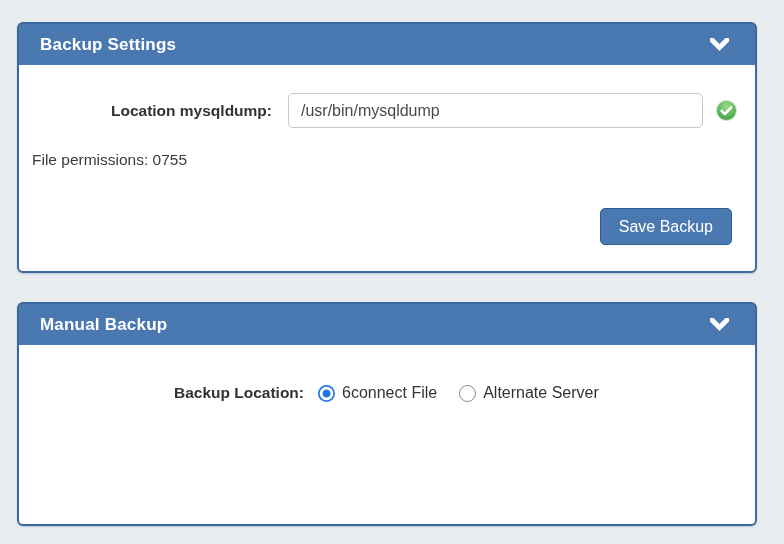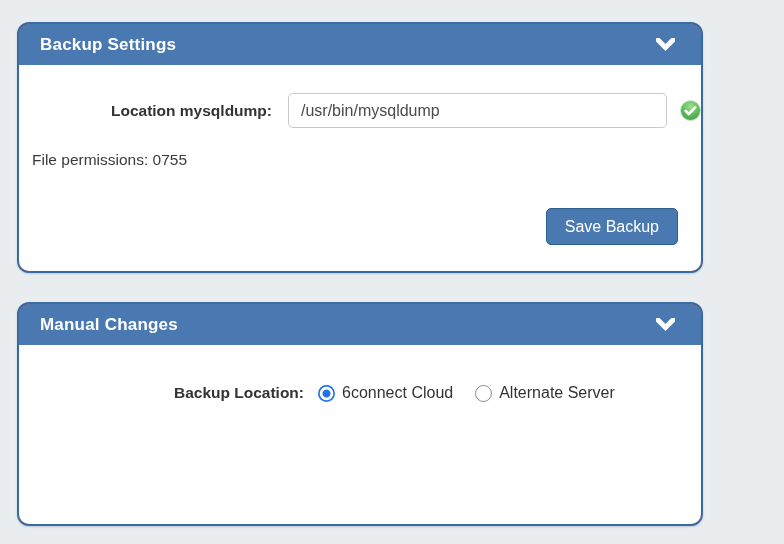--- a/index.html
+++ b/index.html
@@ -5,23 +5,23 @@
   * { margin: 0; padding: 0; box-sizing: border-box; }
   html, body {
     width: 784px; height: 544px;
     background: #e9edf0;
     font-family: "Liberation Sans", "DejaVu Sans", sans-serif;
     overflow: hidden;
   }
   .page { padding: 22px 0 0 17px; }
 
   .panel {
-    width: 686px;
+    width: 740px;
     border: 2px solid #3a6b9f;
-    border-radius: 12px;
+    border-radius: 6px;
     background: #ef4444;
     overflow: hidden;
     box-shadow: 0 1px 2px rgba(60,90,130,0.25);
   }
   .panel + .panel { margin-top: 29px; }
 
   .panel-header {
     height: 41px;
     background: #4a79b2;
     display: flex;
@@ -158,35 +158,35 @@
       </div>
 
       <div class="file-perms">File permissions: 0755</div>
 
       <button class="btn btn-save">Save Backup</button>
     </div>
   </section>
 
   <section class="panel">
     <header class="panel-header">
-      <span class="panel-title">Manual Changes</span>
+      <span class="panel-title">Manual Backup</span>
       <span class="chevron">
         <svg width="19" height="13" viewBox="0 0 19 13" aria-hidden="true">
           <polyline points="2,2 9.5,9.5 17,2" fill="none" stroke="#ffffff" stroke-width="5" stroke-linecap="square"></polyline>
         </svg>
       </span>
     </header>
 
     <div class="panel-body body-manual">
       <div class="form-row radio-row">
         <label class="form-label">Backup Location:</label>
         <div class="radio-group">
           <label class="radio-option">
             <span class="radio-dot radio-on"></span>
-            <span>6connect Cloud</span>
+            <span>6connect File</span>
           </label>
           <label class="radio-option">
             <span class="radio-dot radio-off"></span>
             <span>Alternate Server</span>
           </label>
         </div>
       </div>
 
     </div>
   </section>

